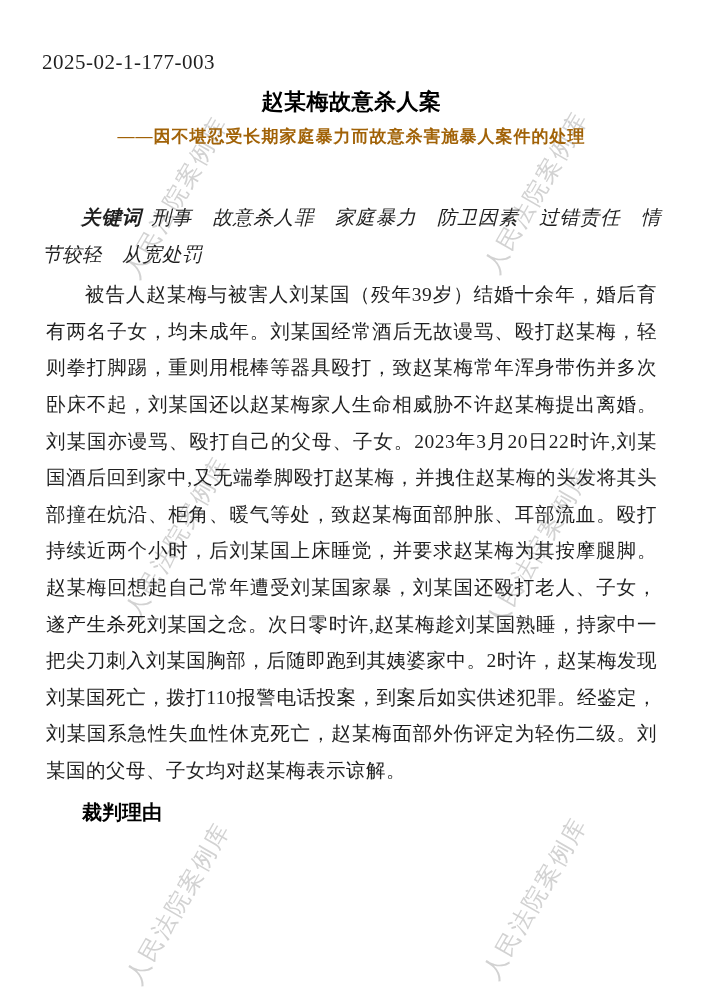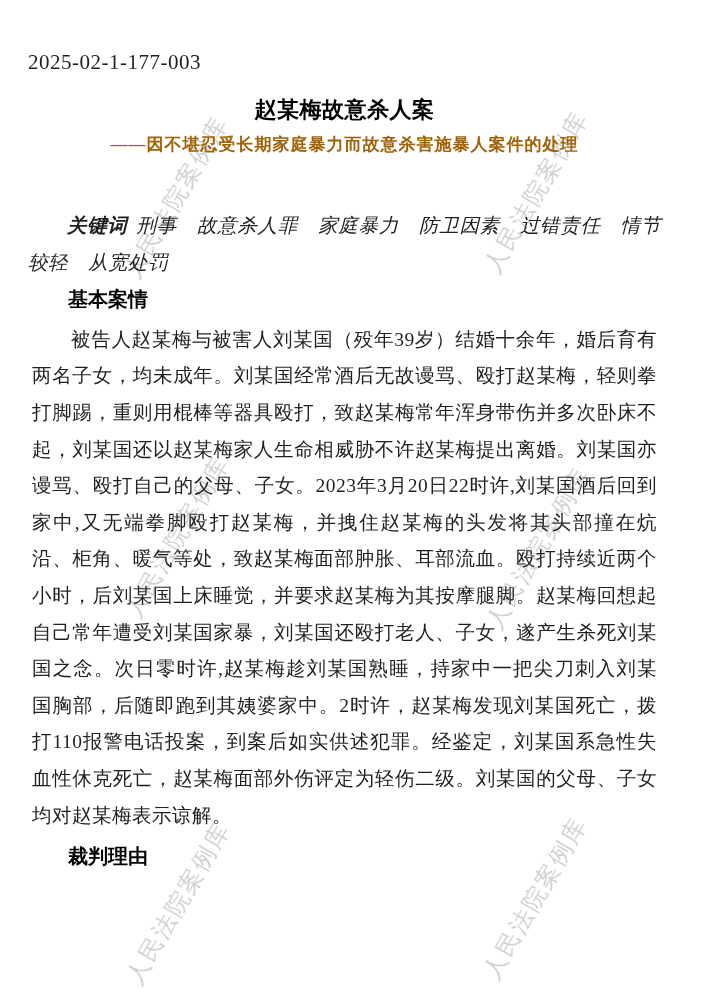--- a/index.html
+++ b/index.html
@@ -30,29 +30,29 @@
   .wm:nth-child(1) { left: 176px; top: 197px; }
   .wm:nth-child(2) { left: 536px; top: 192px; }
   .wm:nth-child(3) { left: 177px; top: 537px; }
   .wm:nth-child(4) { left: 538px; top: 548px; }
   .wm:nth-child(5) { left: 178px; top: 903px; }
   .wm:nth-child(6) { left: 535px; top: 898px; }
 
   
   .content {
     position: relative; z-index: 1;
-    padding: 49px 45px 0 28px;
+    padding: 49px 45px 0 42px;
   }
   .case-number {
     font-size: 21px;
     line-height: 26px;
     letter-spacing: 0.5px;
   }
   .doc-title {
-    margin: 22px 0 0 0;
+    margin: 14px 0 0 0;
     text-align: center;
     font-size: 22px;
     font-weight: 700;
     line-height: 26px;
     color: #000;
     letter-spacing: 0.5px;
   }
   .doc-subtitle {
     margin: 11px 0 0 0;
     text-align: center;
@@ -117,21 +117,20 @@
   <div class="content">
 
     <div class="case-number">2025-02-1-177-003</div>
 
     <h1 class="doc-title">赵某梅故意杀人案</h1>
 
     <h2 class="doc-subtitle">——因不堪忍受长期家庭暴力而故意杀害施暴人案件的处理</h2>
 
     <p class="body-text keywords"><span class="kw-label">关键词</span><span class="kw-items">刑事　故意杀人罪　家庭暴力　防卫因素　过错责任　情节较轻　从宽处罚</span></p>
 
-    <h3 class="section-heading">基本案情</h3>
 
     <p class="body-text para">被告人赵某梅与被害人刘某国（殁年39岁）结婚十余年，婚后育有两名子女，均未成年。刘某国经常酒后无故谩骂、殴打赵某梅，轻则拳打脚踢，重则用棍棒等器具殴打，致赵某梅常年浑身带伤并多次卧床不起，刘某国还以赵某梅家人生命相威胁不许赵某梅提出离婚。刘某国亦谩骂、殴打自己的父母、子女。2023年3月20日22时许,刘某国酒后回到家中,又无端拳脚殴打赵某梅，并拽住赵某梅的头发将其头部撞在炕沿、柜角、暖气等处，致赵某梅面部肿胀、耳部流血。殴打持续近两个小时，后刘某国上床睡觉，并要求赵某梅为其按摩腿脚。赵某梅回想起自己常年遭受刘某国家暴，刘某国还殴打老人、子女，遂产生杀死刘某国之念。次日零时许,赵某梅趁刘某国熟睡，持家中一把尖刀刺入刘某国胸部，后随即跑到其姨婆家中。2时许，赵某梅发现刘某国死亡，拨打110报警电话投案，到案后如实供述犯罪。经鉴定，刘某国系急性失血性休克死亡，赵某梅面部外伤评定为轻伤二级。刘某国的父母、子女均对赵某梅表示谅解。</p>
 
 
     <h3 class="section-heading">裁判理由</h3>
 
   </div>
 
 
 </div>

